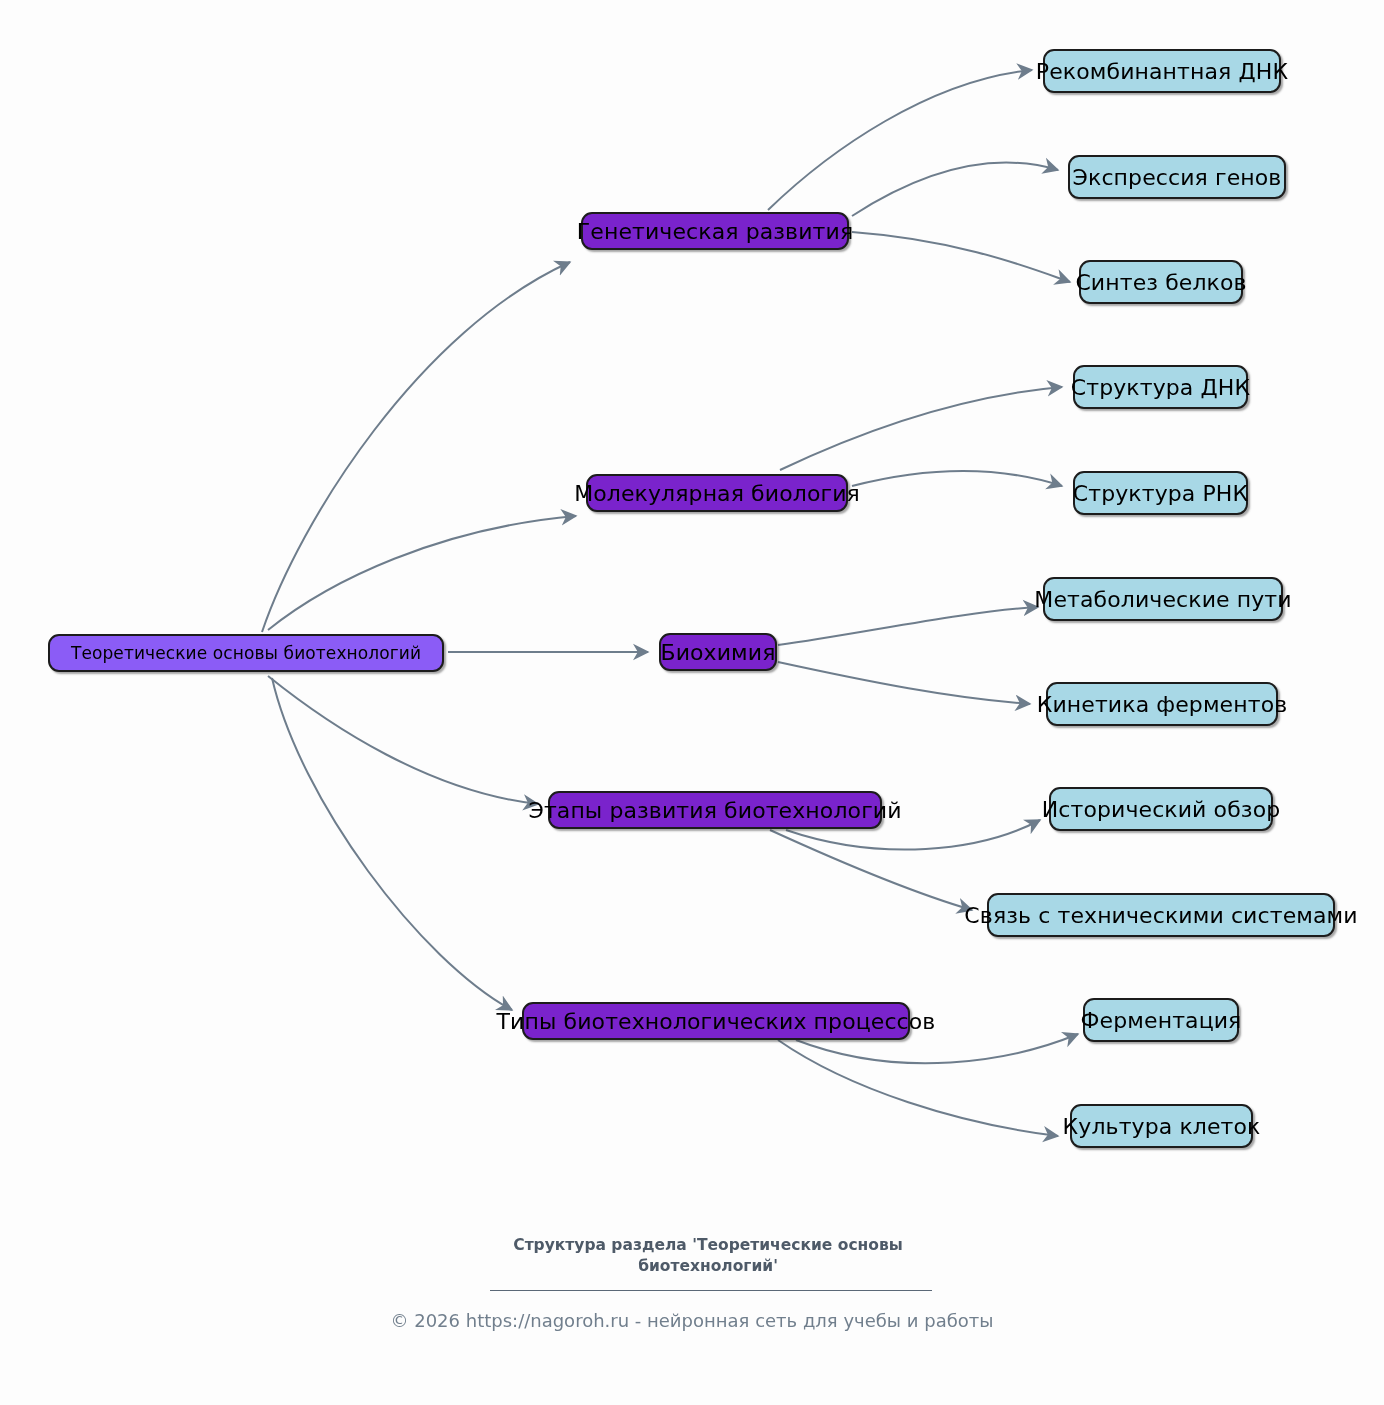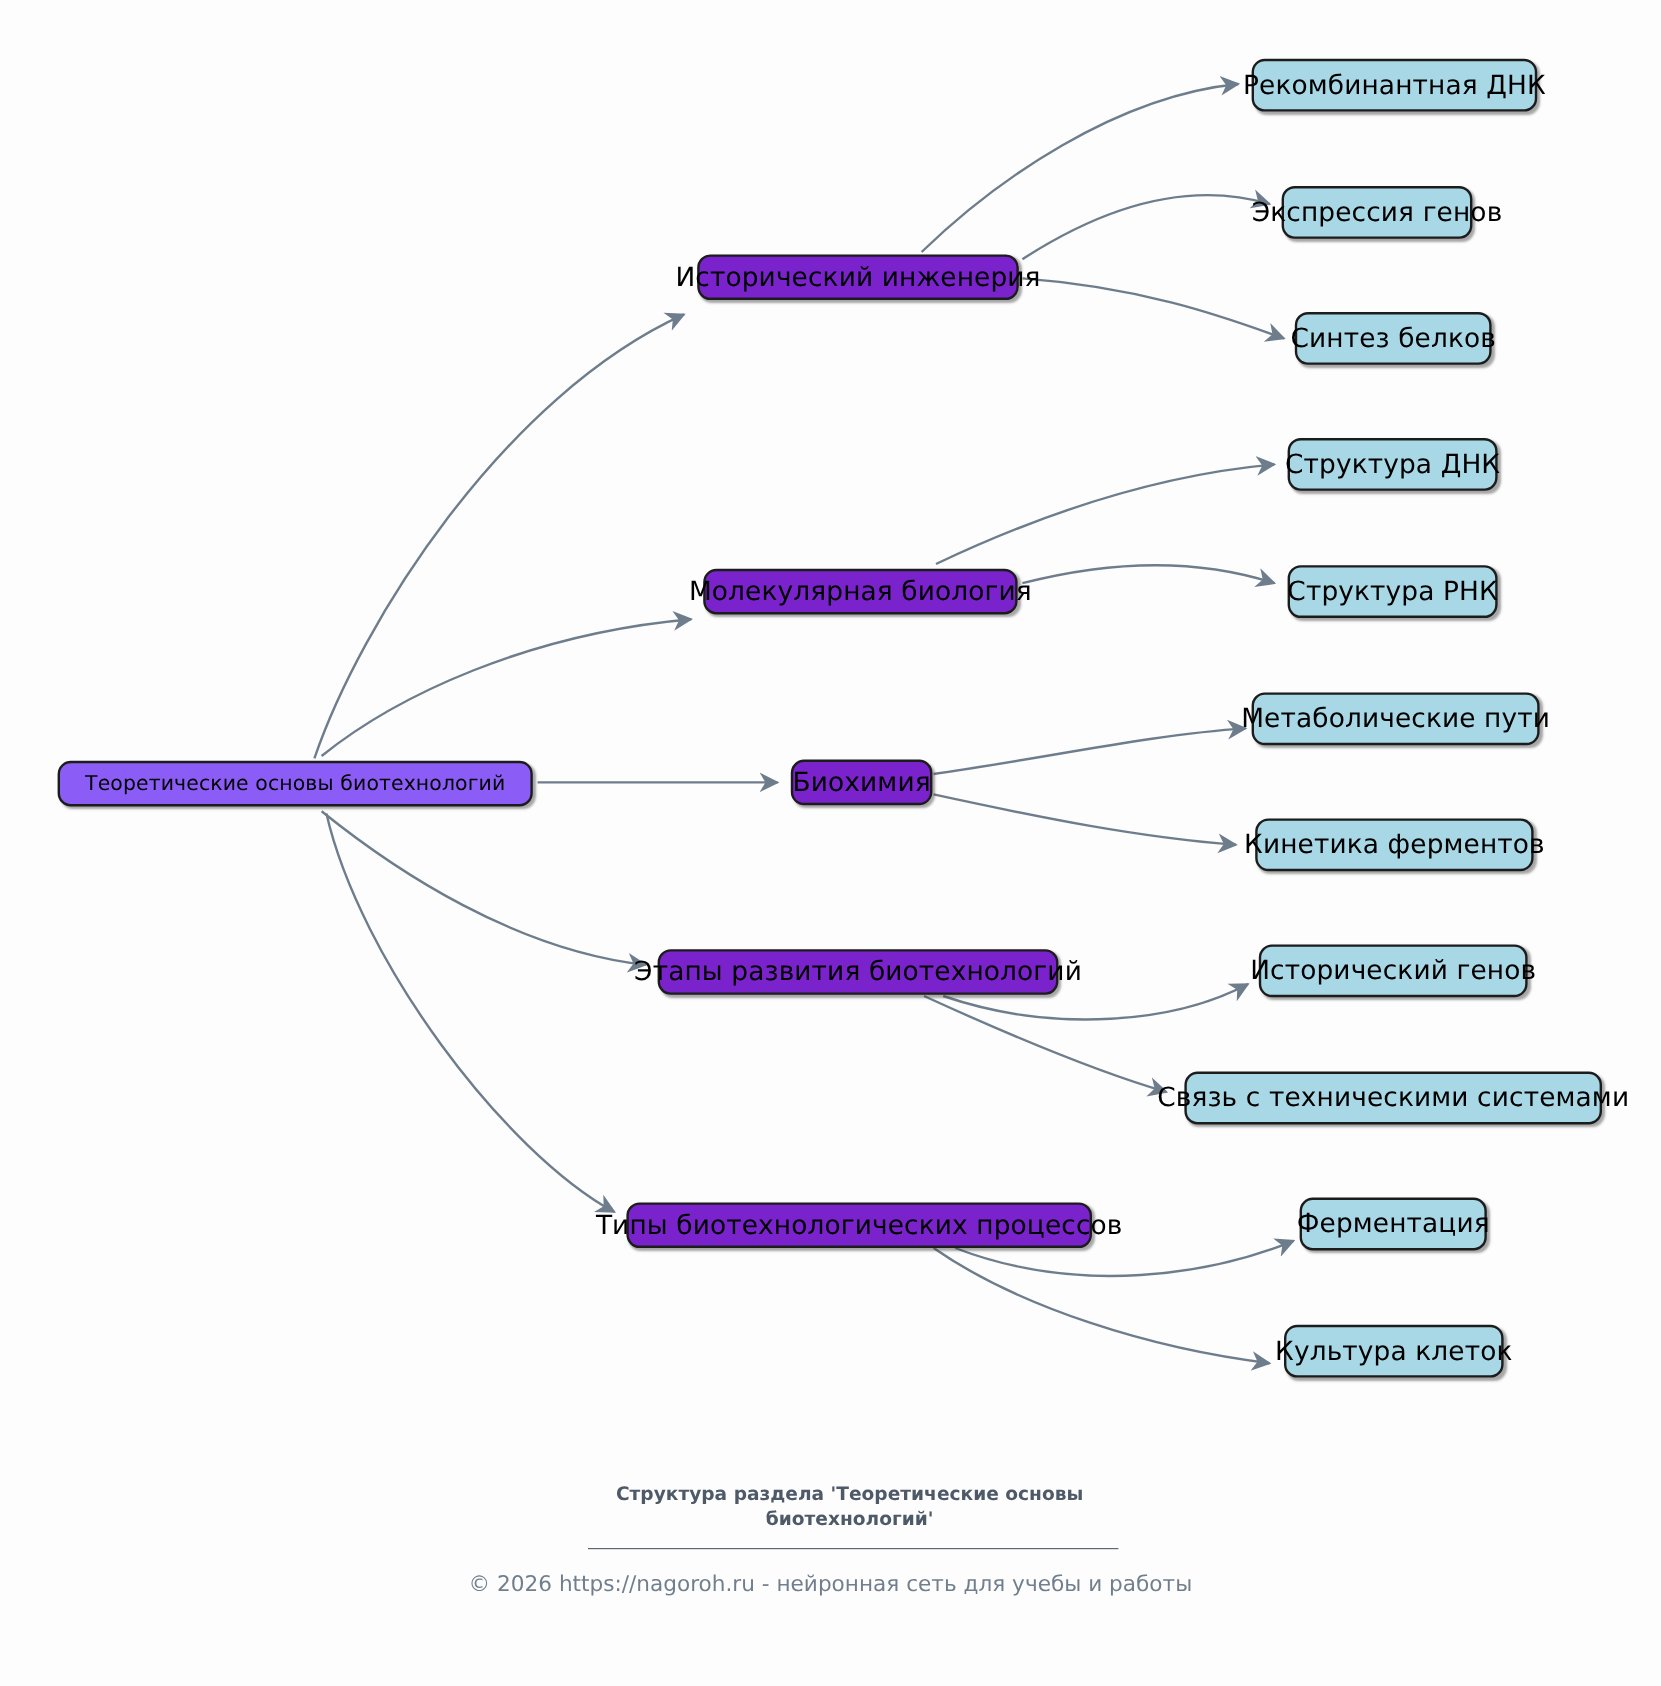--- a/index.html
+++ b/index.html
@@ -111,26 +111,26 @@
       <path d="M 796 1040 C 900 1080 1010 1062 1078 1034"></path>
       <path d="M 778 1040 C 850 1090 960 1124 1058 1136"></path>
     </g>
   </svg>
 
   <div class="node root" style="left:48px; top:634px; width:396px; height:38px;">
     <span>Теоретические основы биотехнологий</span>
   </div>
 
   <div class="node branch" style="left:581px; top:212px; width:268px; height:38px;">
-    <span>Исторический инженерия</span>
+    <span>Генетическая развития</span>
   </div>
   <div class="node leaf" style="left:1043px; top:49px; width:238px; height:44px;">
     <span>Рекомбинантная ДНК</span>
   </div>
-  <div class="node leaf" style="left:1068px; top:155px; width:159px; height:44px;">
+  <div class="node leaf" style="left:1068px; top:155px; width:218px; height:44px;">
     <span>Экспрессия генов</span>
   </div>
   <div class="node leaf" style="left:1079px; top:260px; width:164px; height:44px;">
     <span>Синтез белков</span>
   </div>
 
   <div class="node branch" style="left:586px; top:474px; width:262px; height:38px;">
     <span>Молекулярная биология</span>
   </div>
   <div class="node leaf" style="left:1073px; top:365px; width:175px; height:44px;">
@@ -147,21 +147,21 @@
     <span>Метаболические пути</span>
   </div>
   <div class="node leaf" style="left:1046px; top:682px; width:232px; height:44px;">
     <span>Кинетика ферментов</span>
   </div>
 
   <div class="node branch" style="left:548px; top:791px; width:334px; height:38px;">
     <span>Этапы развития биотехнологий</span>
   </div>
   <div class="node leaf" style="left:1049px; top:787px; width:224px; height:44px;">
-    <span>Исторический генов</span>
+    <span>Исторический обзор</span>
   </div>
   <div class="node leaf" style="left:987px; top:893px; width:348px; height:44px;">
     <span>Связь с техническими системами</span>
   </div>
 
   <div class="node branch" style="left:522px; top:1002px; width:388px; height:38px;text-align:center;">
     <span>Типы биотехнологических процессов</span>
   </div>
   <div class="node leaf" style="left:1083px; top:998px; width:156px; height:44px;">
     <span>Ферментация</span>

